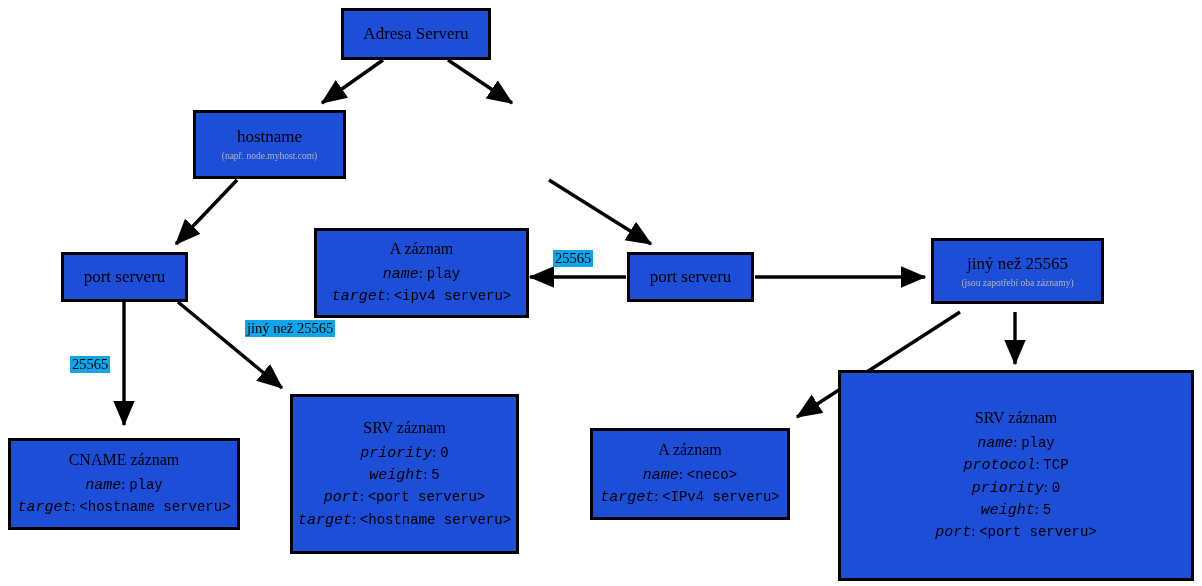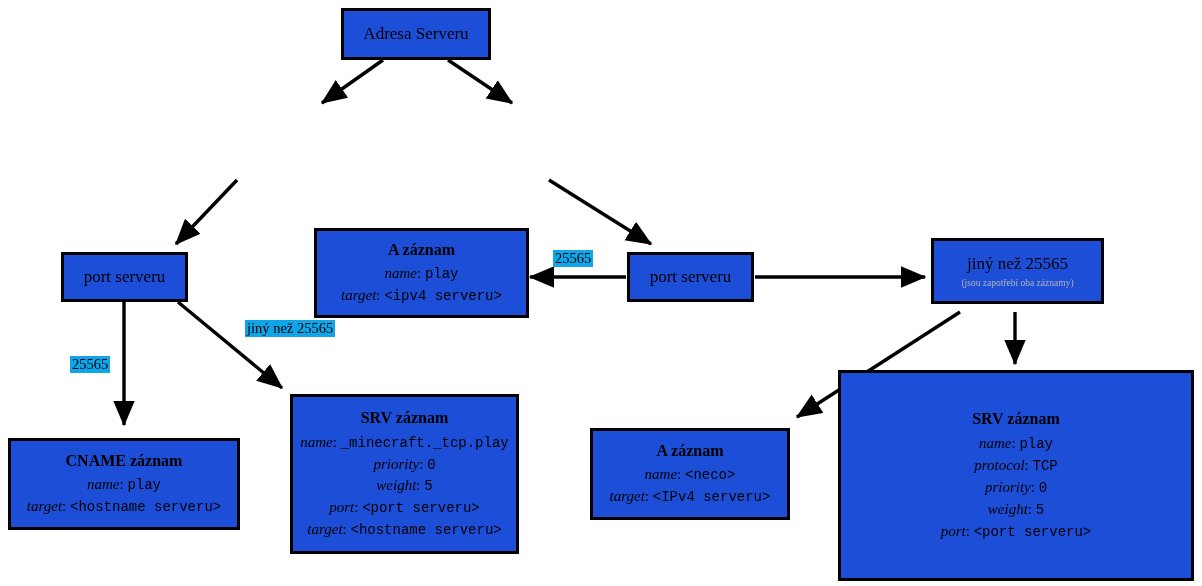--- a/index.html
+++ b/index.html
@@ -8,23 +8,23 @@
   #stage{position:relative;width:1202px;height:586px;}
   svg#edges{position:absolute;left:0;top:0;width:1202px;height:586px;}
 
   .node{position:absolute;box-sizing:border-box;border:3px solid #000;
         background:#1d4ed8;display:flex;flex-direction:column;
         align-items:center;justify-content:center;text-align:center;}
   .n-title{font-size:17px;line-height:1.25;white-space:nowrap;}
   .n-sub{font-size:9.5px;color:#b4b4b4;line-height:1.3;margin-top:3px;white-space:nowrap;}
 
   .rec{font-size:15px;line-height:1.42;white-space:nowrap;}
-  .rec .k{font-style:italic;font-family:Liberation Serif, serif;}
+  .rec .k{font-style:italic;font-family:Liberation Mono, monospace;}
   .rec .v{font-family:"Liberation Mono","DejaVu Sans Mono",monospace;font-size:14px;}
-  .rec-head{font-weight:bold;font-size:16px;margin-bottom:2px;white-space:nowrap;}
+  .rec-head{font-weight:normal;font-size:16px;margin-bottom:2px;white-space:nowrap;}
 
   .elabel{position:absolute;font-size:14.5px;white-space:nowrap;
           background:#0ea5e9;padding:0 2px;}
 </style>
 </head>
 <body>
 
 <div id="stage">
 
   <svg id="edges" viewBox="0 0 1202 586" xmlns="http://www.w3.org/2000/svg">
@@ -54,20 +54,24 @@
       <path d="M960,312 L797,417"></path>
 
       <path d="M1015,312 L1015,364"></path>
     </g>
   </svg>
 
   <div class="node" style="left:341px;top:8px;width:150px;height:52px;">
     <div class="n-title">Adresa Serveru</div>
   </div>
 
+  <div class="node" style="left:193px;top:110px;width:153px;height:69px;">
+    <div class="n-title">hostname</div>
+    <div class="n-sub">(např. node.myhost.com)</div>
+  </div>
 
 
   <div class="node" style="left:61px;top:252px;width:127px;height:50px;">
     <div class="n-title">port serveru</div>
   </div>
 
   <div class="node" style="left:627px;top:252px;width:127px;height:50px;">
     <div class="n-title">port serveru</div>
   </div>
 
@@ -91,23 +95,20 @@
     <div class="rec">
       <span class="k">name</span><span>: </span><span class="v">play</span>
     </div>
     <div class="rec">
       <span class="k">target</span><span>: </span><span class="v">&lt;hostname serveru&gt;</span>
     </div>
   </div>
 
   <div class="node" style="left:290px;top:394px;width:229px;height:160px;">
     <div class="rec rec-head">SRV záznam</div>
-    <div class="rec">
-      <span class="k">name</span><span>: </span><span class="v">_minecraft._tcp.play</span>
-    </div>
     <div class="rec">
       <span class="k">priority</span><span>: </span><span class="v">0</span>
     </div>
     <div class="rec">
       <span class="k">weight</span><span>: </span><span class="v">5</span>
     </div>
     <div class="rec">
       <span class="k">port</span><span>: </span><span class="v">&lt;port serveru&gt;</span>
     </div>
     <div class="rec">

